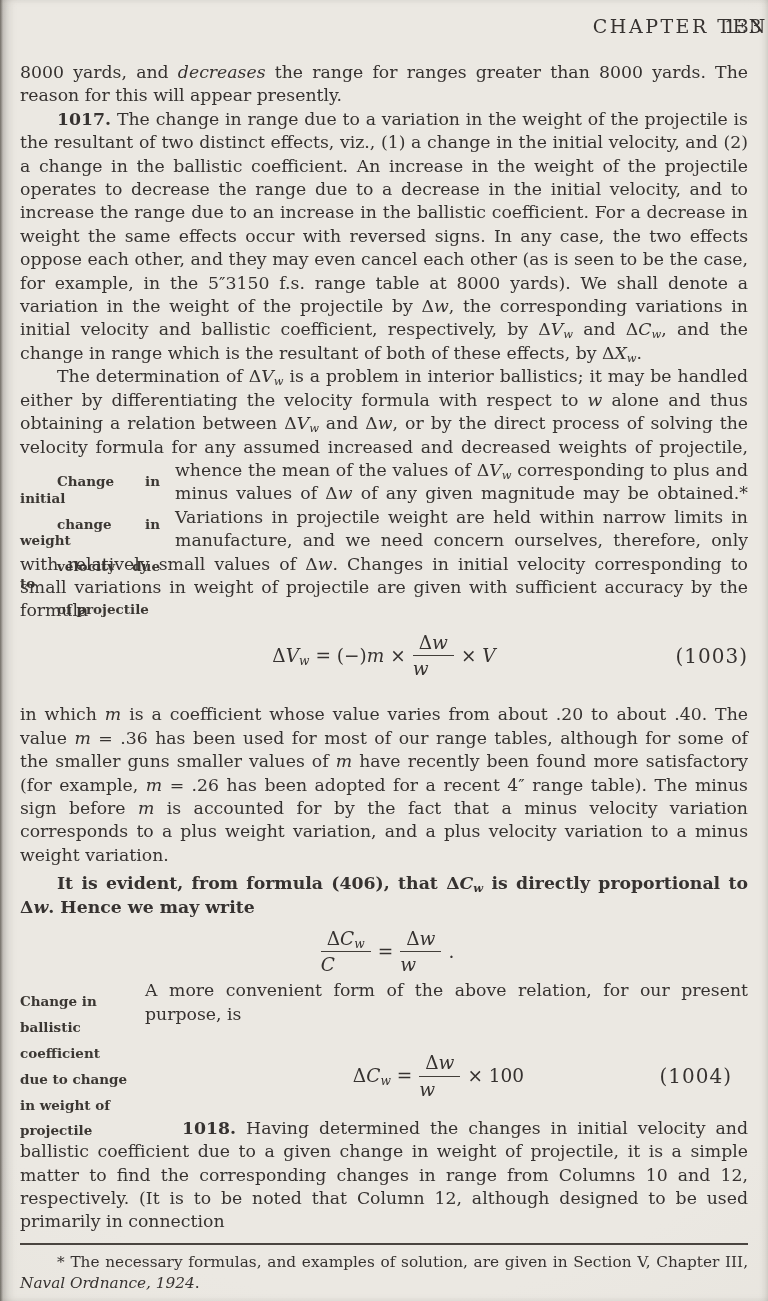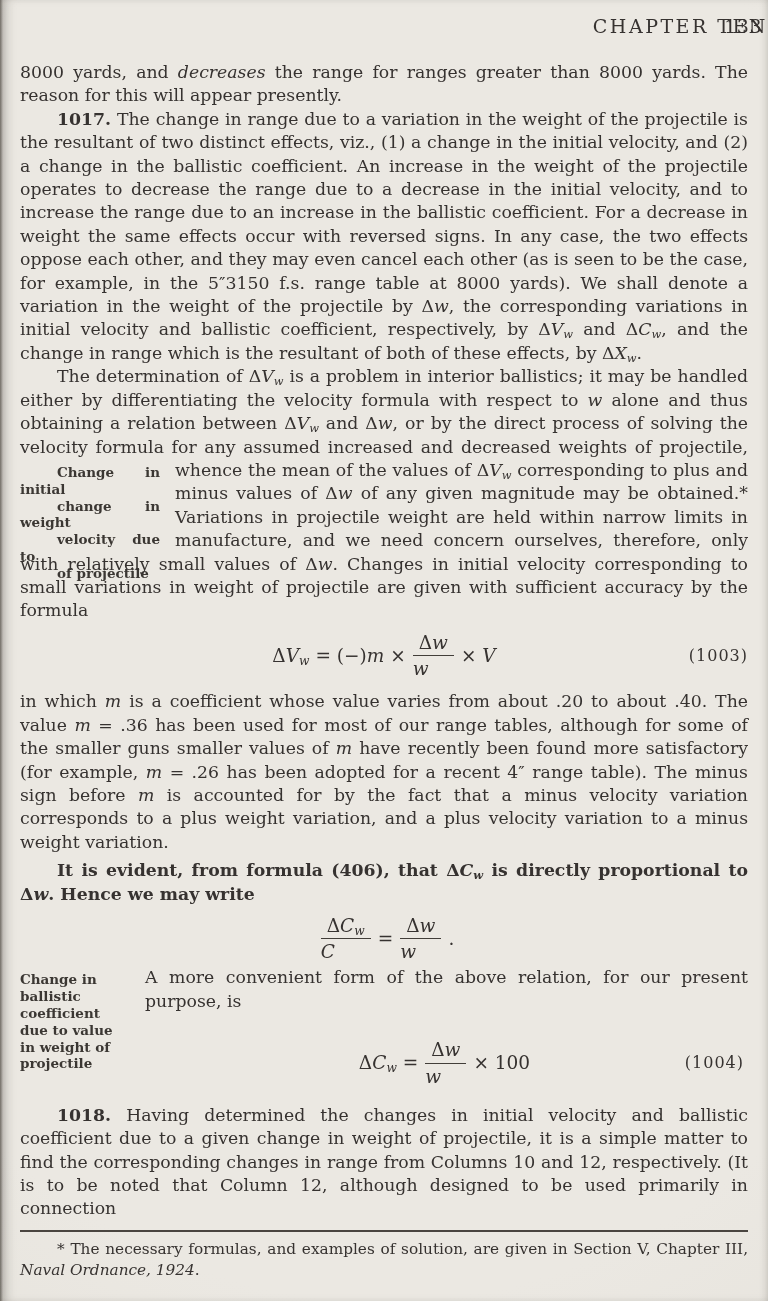--- a/index.html
+++ b/index.html
@@ -24,32 +24,32 @@
   .para{margin:0;text-align:justify;font-size:17.3px;line-height:23.4px;}
   .indent{text-indent:37px;}
   .mt-first{margin-top:21px;}
   .mt-small{margin-top:5px;font-weight:bold;}
   .it{font-style:italic;}
   .seg-i{font-style:italic;}
   .seg-b{font-weight:bold;}
   .seg-sub{font-size:66%;font-style:italic;vertical-align:-0.25em;line-height:0;}
   .mnote{float:left;font-weight:bold;color:#3b3733;
     font-size:13.5px;line-height:16.8px;padding-top:5px;}
-  .mnote-line{display:block;}
+  .mnote-line{display:block;margin-top:9px;}
   .n1{width:140px;margin-right:15px;height:88px;}
   .n2{width:112px;margin-right:13px;min-height:99px;}
   .formula-row{position:relative;text-align:center;font-size:18.5px;line-height:1.15;}
-  .f1003{margin:9px 0 11px;}
+  .f1003{margin:9px 0 24px;}
   .fmid{margin:9px 0 4px;}
-  .f1004{margin:26px 4px 17px;}
+  .f1004{margin:26px 16px 17px;}
   .fpart{display:inline-block;vertical-align:middle;}
   .frac{display:inline-block;vertical-align:middle;text-align:left;margin:0 7px;}
   .frac .num{display:block;padding:0 6px 2px;border-bottom:1.5px solid #423e39;}
   .frac .den{display:block;padding-top:2px;}
-  .eqno{position:absolute;right:0;top:50%;transform:translateY(-50%);font-size:16px;letter-spacing:1px;}
+  .eqno{position:absolute;right:0;top:50%;transform:translateY(-50%);font-size:20px;letter-spacing:1px;}
   .footnote-rule{border:none;border-top:2px solid #4a4540;margin:9px 0 0 0;}
   .footnote{margin:7px 0 0 0;text-align:justify;font-size:15.3px;line-height:21px;text-indent:37px;}
 </style>
 </head>
 <body>
 
 <div class="page">
   <div class="header">
     <span class="chapter-title">CHAPTER TEN</span>
     <span class="page-number">133</span>
@@ -77,21 +77,21 @@
     <p class="para indent mt-small"><span>It is evident, from formula (406), that Δ</span><span class="seg-i">C</span><span class="seg-sub">w</span><span> is directly proportional to Δ</span><span class="seg-i">w</span><span>. Hence we may write</span></p>
 
     <div class="formula-row fmid">
       <span class="frac"><span class="num"><span>Δ</span><span class="seg-i">C</span><span class="seg-sub">w</span></span><span class="den"><span class="seg-i">C</span></span></span><span class="fpart">=</span><span class="frac"><span class="num"><span>Δ</span><span class="seg-i">w</span></span><span class="den"><span class="seg-i">w</span></span></span><span class="fpart">.</span>
     </div>
 
     <p class="para"><span class="mnote n2">
           <span class="mnote-line">Change in</span>
           <span class="mnote-line">ballistic</span>
           <span class="mnote-line">coefficient</span>
-          <span class="mnote-line">due to value</span>
+          <span class="mnote-line">due to change</span>
           <span class="mnote-line">in weight of</span>
           <span class="mnote-line">projectile</span>
         </span><span>A more convenient form of the above relation, for our present purpose, is</span></p>
 
     <div class="formula-row f1004">
       <span class="fpart"><span>Δ</span><span class="seg-i">C</span><span class="seg-sub">w</span><span> =</span></span><span class="frac"><span class="num"><span>Δ</span><span class="seg-i">w</span></span><span class="den"><span class="seg-i">w</span></span></span><span class="fpart"><span>× 100</span></span>
       <span class="eqno">(1004)</span>
     </div>
 
 

